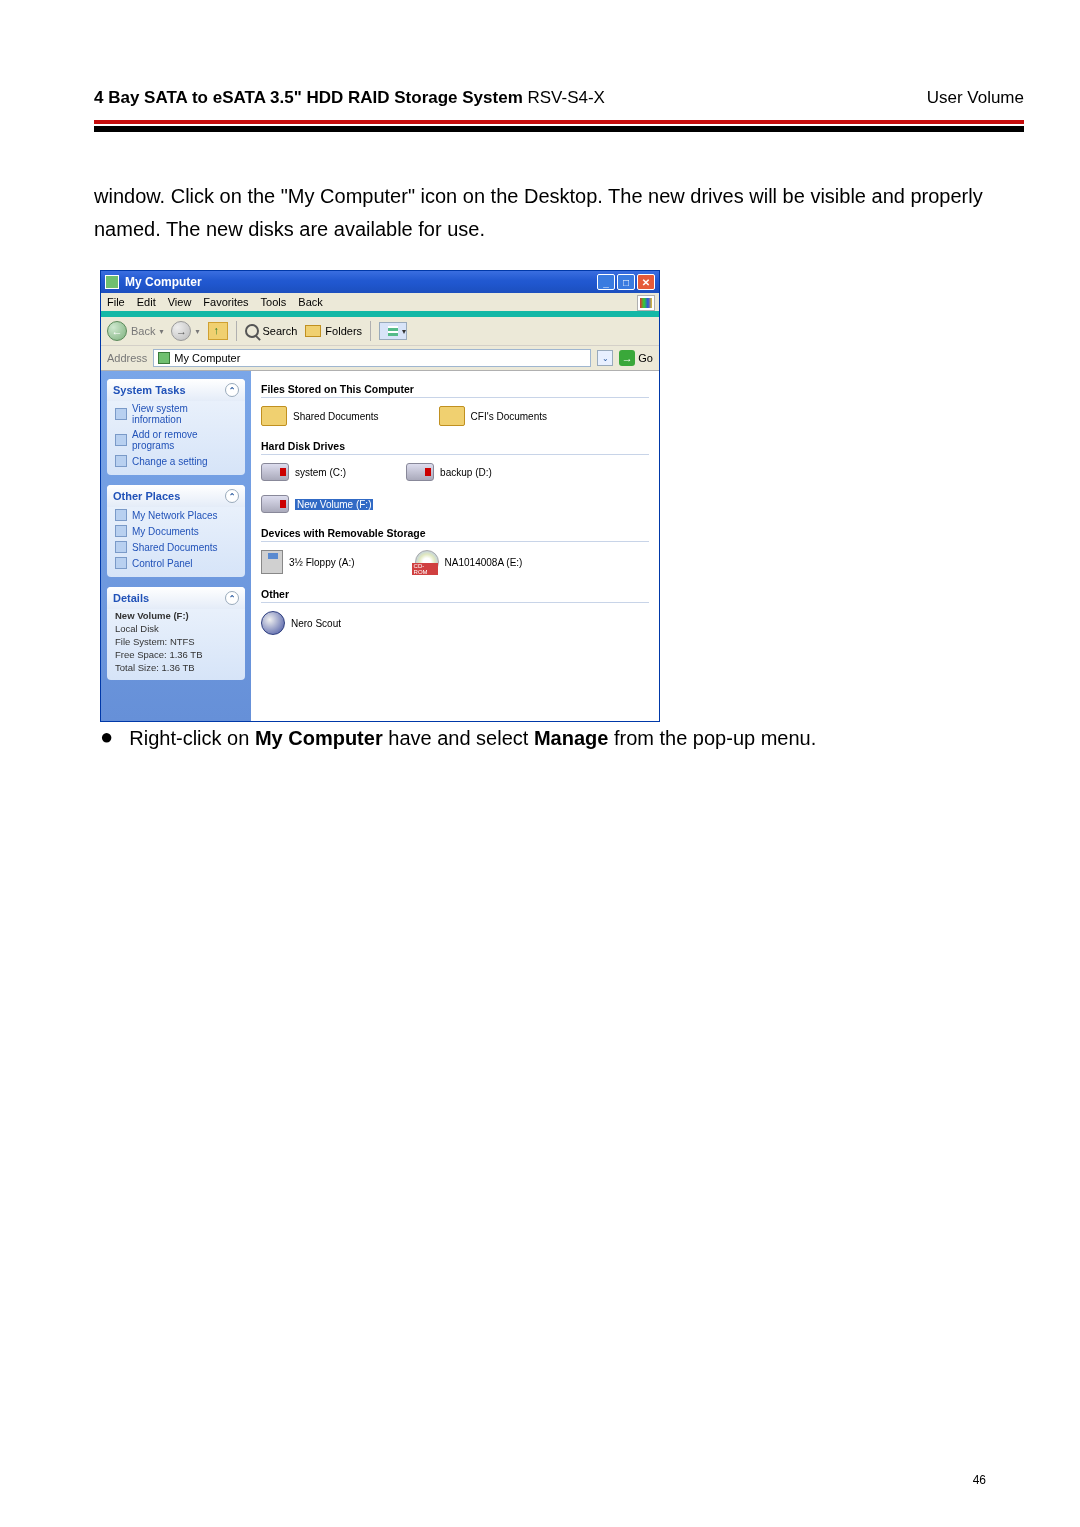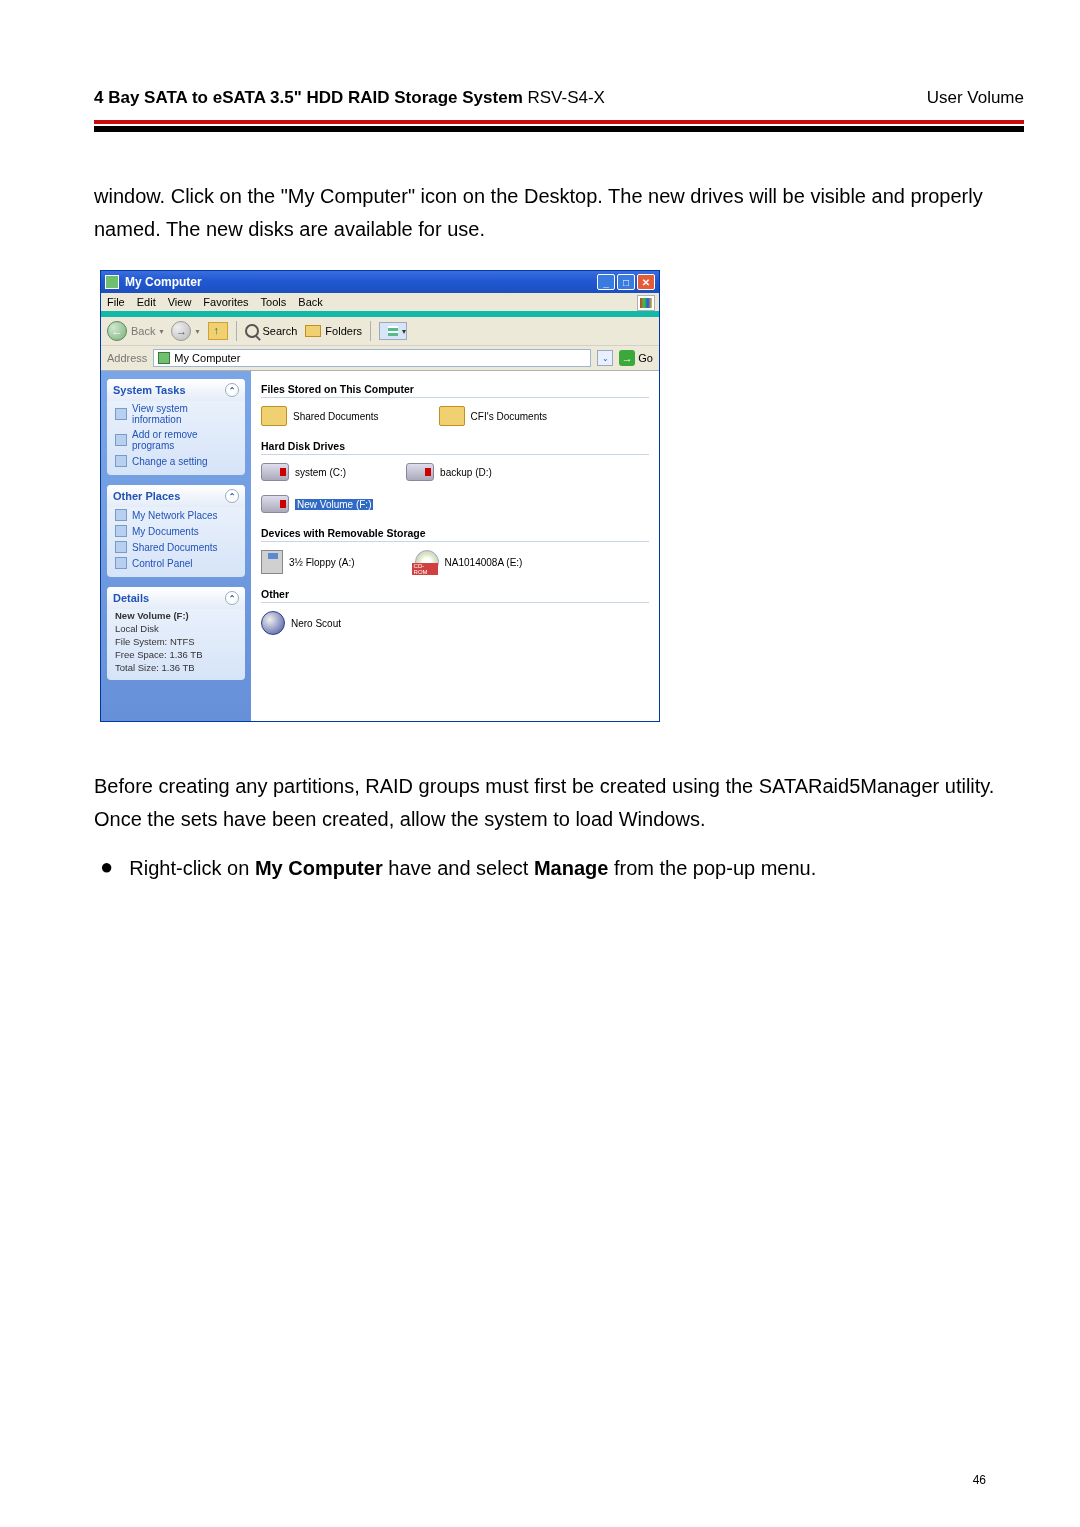--- a/index.html
+++ b/index.html
@@ -346,21 +346,20 @@
           <div class="itm">
               <div class="nero"></div>
               <span class="lbl">Nero Scout</span>
             </div>
         </div>
       </div>
     </div>
   </div>
 
 
-  <p class="para2">Before creating any partitions, RAID groups must first be created using the SATARaid5Manager utility. Once the sets have been created, allow the system to load Windows.</p>
 
   <div class="bullet-row">
     <div class="bullet-dot">●</div>
     <div>
       <span>Right-click on </span><span class="bold">My Computer</span><span> have and select </span><span class="bold">Manage</span><span> from the pop-up menu.</span>
     </div>
   </div>
 </div>
 
 <div class="page-num">46</div>

